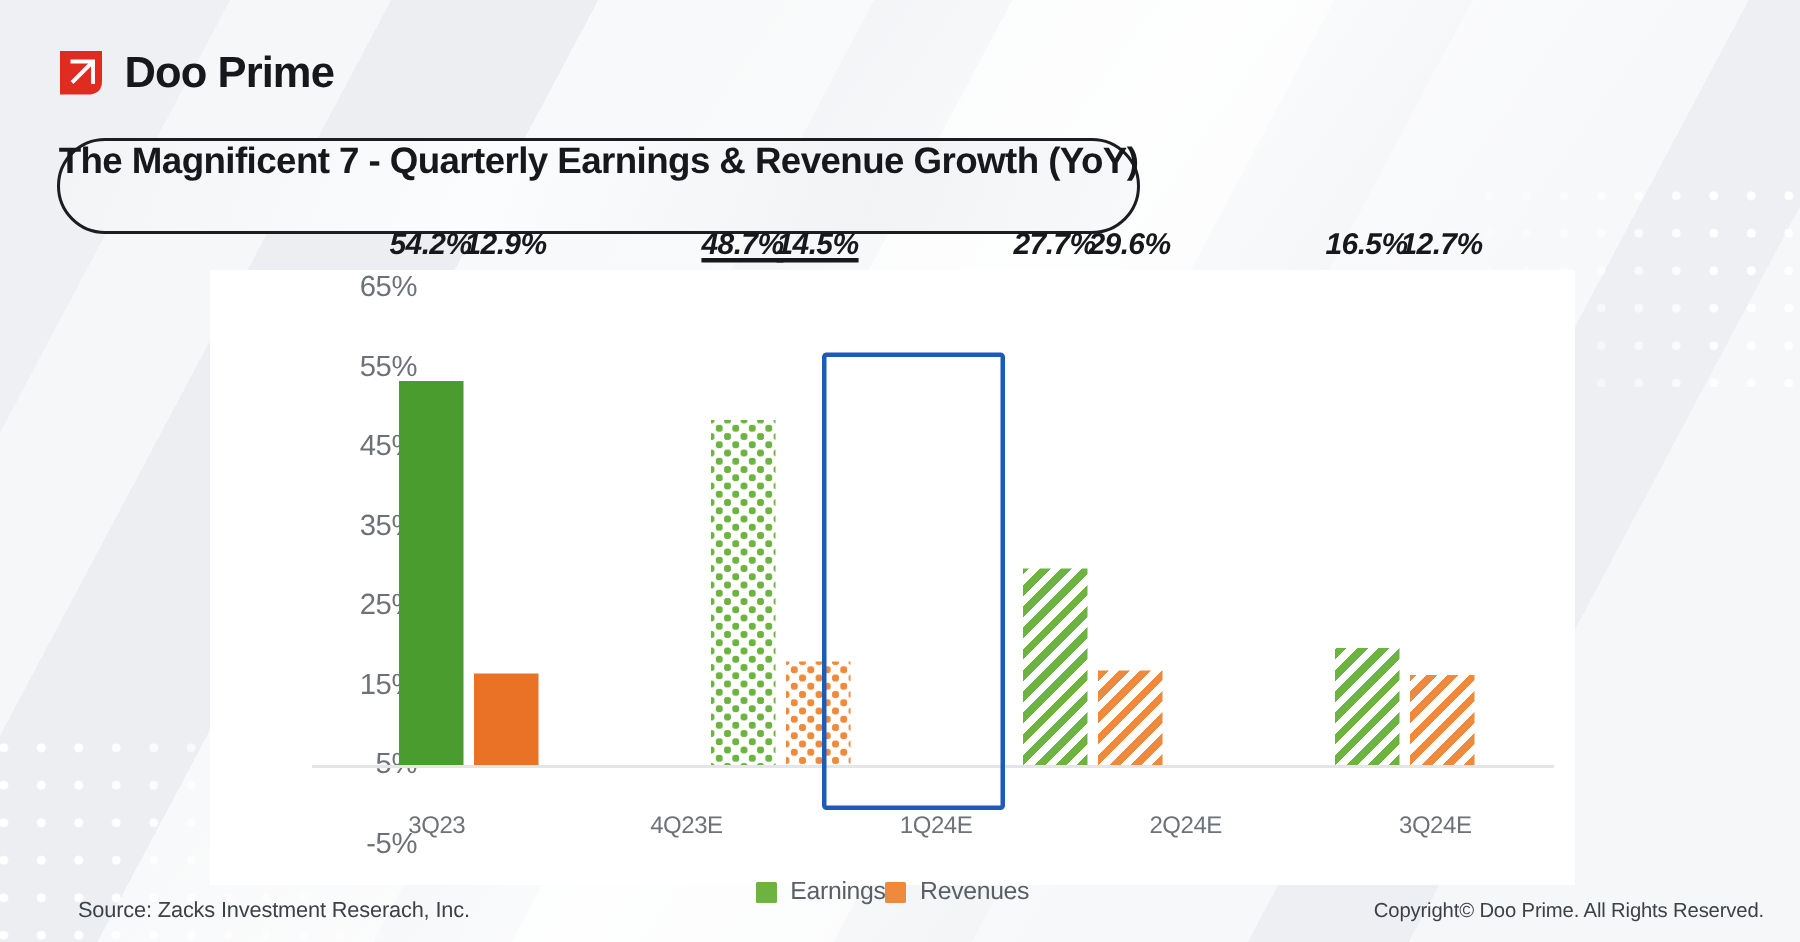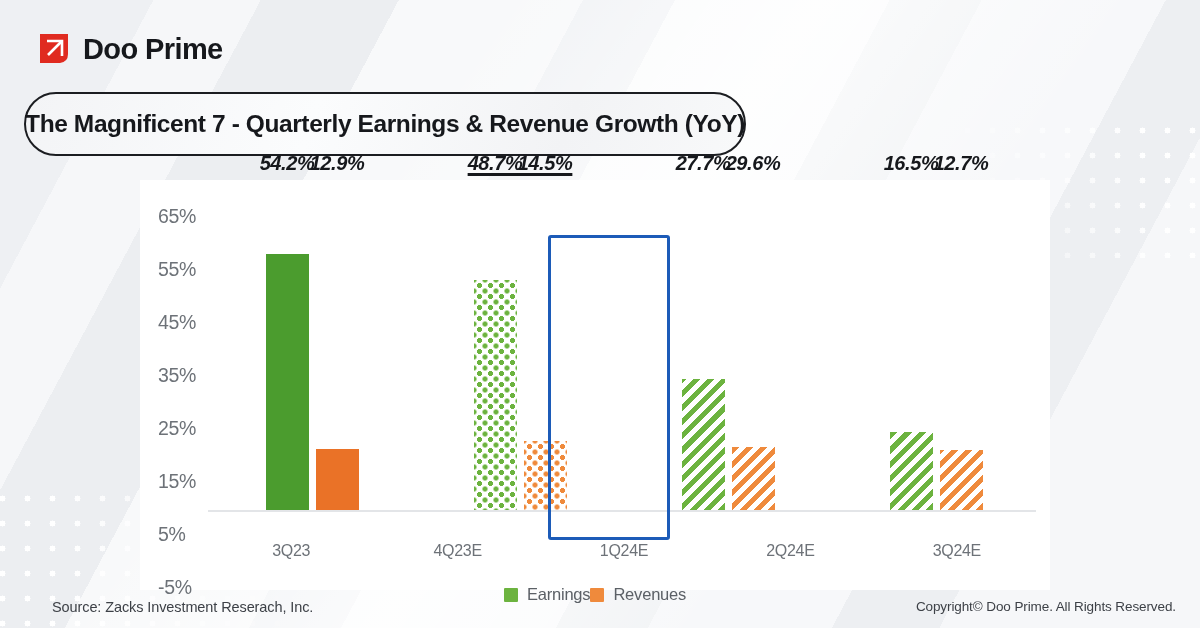--- a/index.html
+++ b/index.html
@@ -50,42 +50,41 @@
              -webkit-mask-image: linear-gradient(250deg, rgba(0,0,0,1) 18%, rgba(0,0,0,0) 78%);
              mask-image: linear-gradient(250deg, rgba(0,0,0,1) 18%, rgba(0,0,0,0) 78%); }
 
   
   #logo { position: absolute; left: 38px; top: 32px; display: flex; align-items: center; gap: 11px; }
   #logo-mark { width: 34px; height: 34px; flex: 0 0 auto; }
   #logo-text { font-size: 29px; font-weight: 700; color: #16181c; letter-spacing: -.6px; }
 
   
   #title-pill {
-    position: absolute; left: 24px; top: 92px;
+    position: absolute; left: 38px; top: 92px;
     width: 722px; height: 64px;
     border: 2.5px solid #1b1d21; border-radius: 34px;
-    display: flex; align-items: center; justify-content: center;
+    display: flex; justify-content: center;
     background: linear-gradient(110deg, #f3f4f6 0%, #fbfcfd 40%, #f2f3f5 75%, #f8f9fa 100%);
   }
   #title-text { font-size: 24.5px; font-weight: 800; color: #16181c; letter-spacing: -.4px; white-space: nowrap; }
 
   
   #chart-panel {
     position: absolute; left: 140px; top: 180px;
     width: 910px; height: 410px;
     background: #ffffff;
   }
 
   #plot { position: absolute; left: 0; top: 0; width: 910px; height: 360px; }
 
   .ytick {
     position: absolute; right: 772px; width: 120px;
-    font-size: 19.5px; color: #6d7278; letter-spacing: -.3px;
+    text-align: right; font-size: 19.5px; color: #6d7278; letter-spacing: -.3px;
     transform: translateY(-50%);
-    margin-top: 24px;
   }
 
   #baseline { position: absolute; left: 68px; right: 14px; height: 2px; background: #e3e5e8; }
 
   #groups {
     position: absolute; left: 68px; right: 10px; top: 0; bottom: 0;
     display: flex; align-items: flex-end;
   }
   .group { flex: 1 1 0; display: flex; justify-content: center; align-items: flex-end; gap: 7px; position: relative; height: 100%; font-style: italic; }
 

